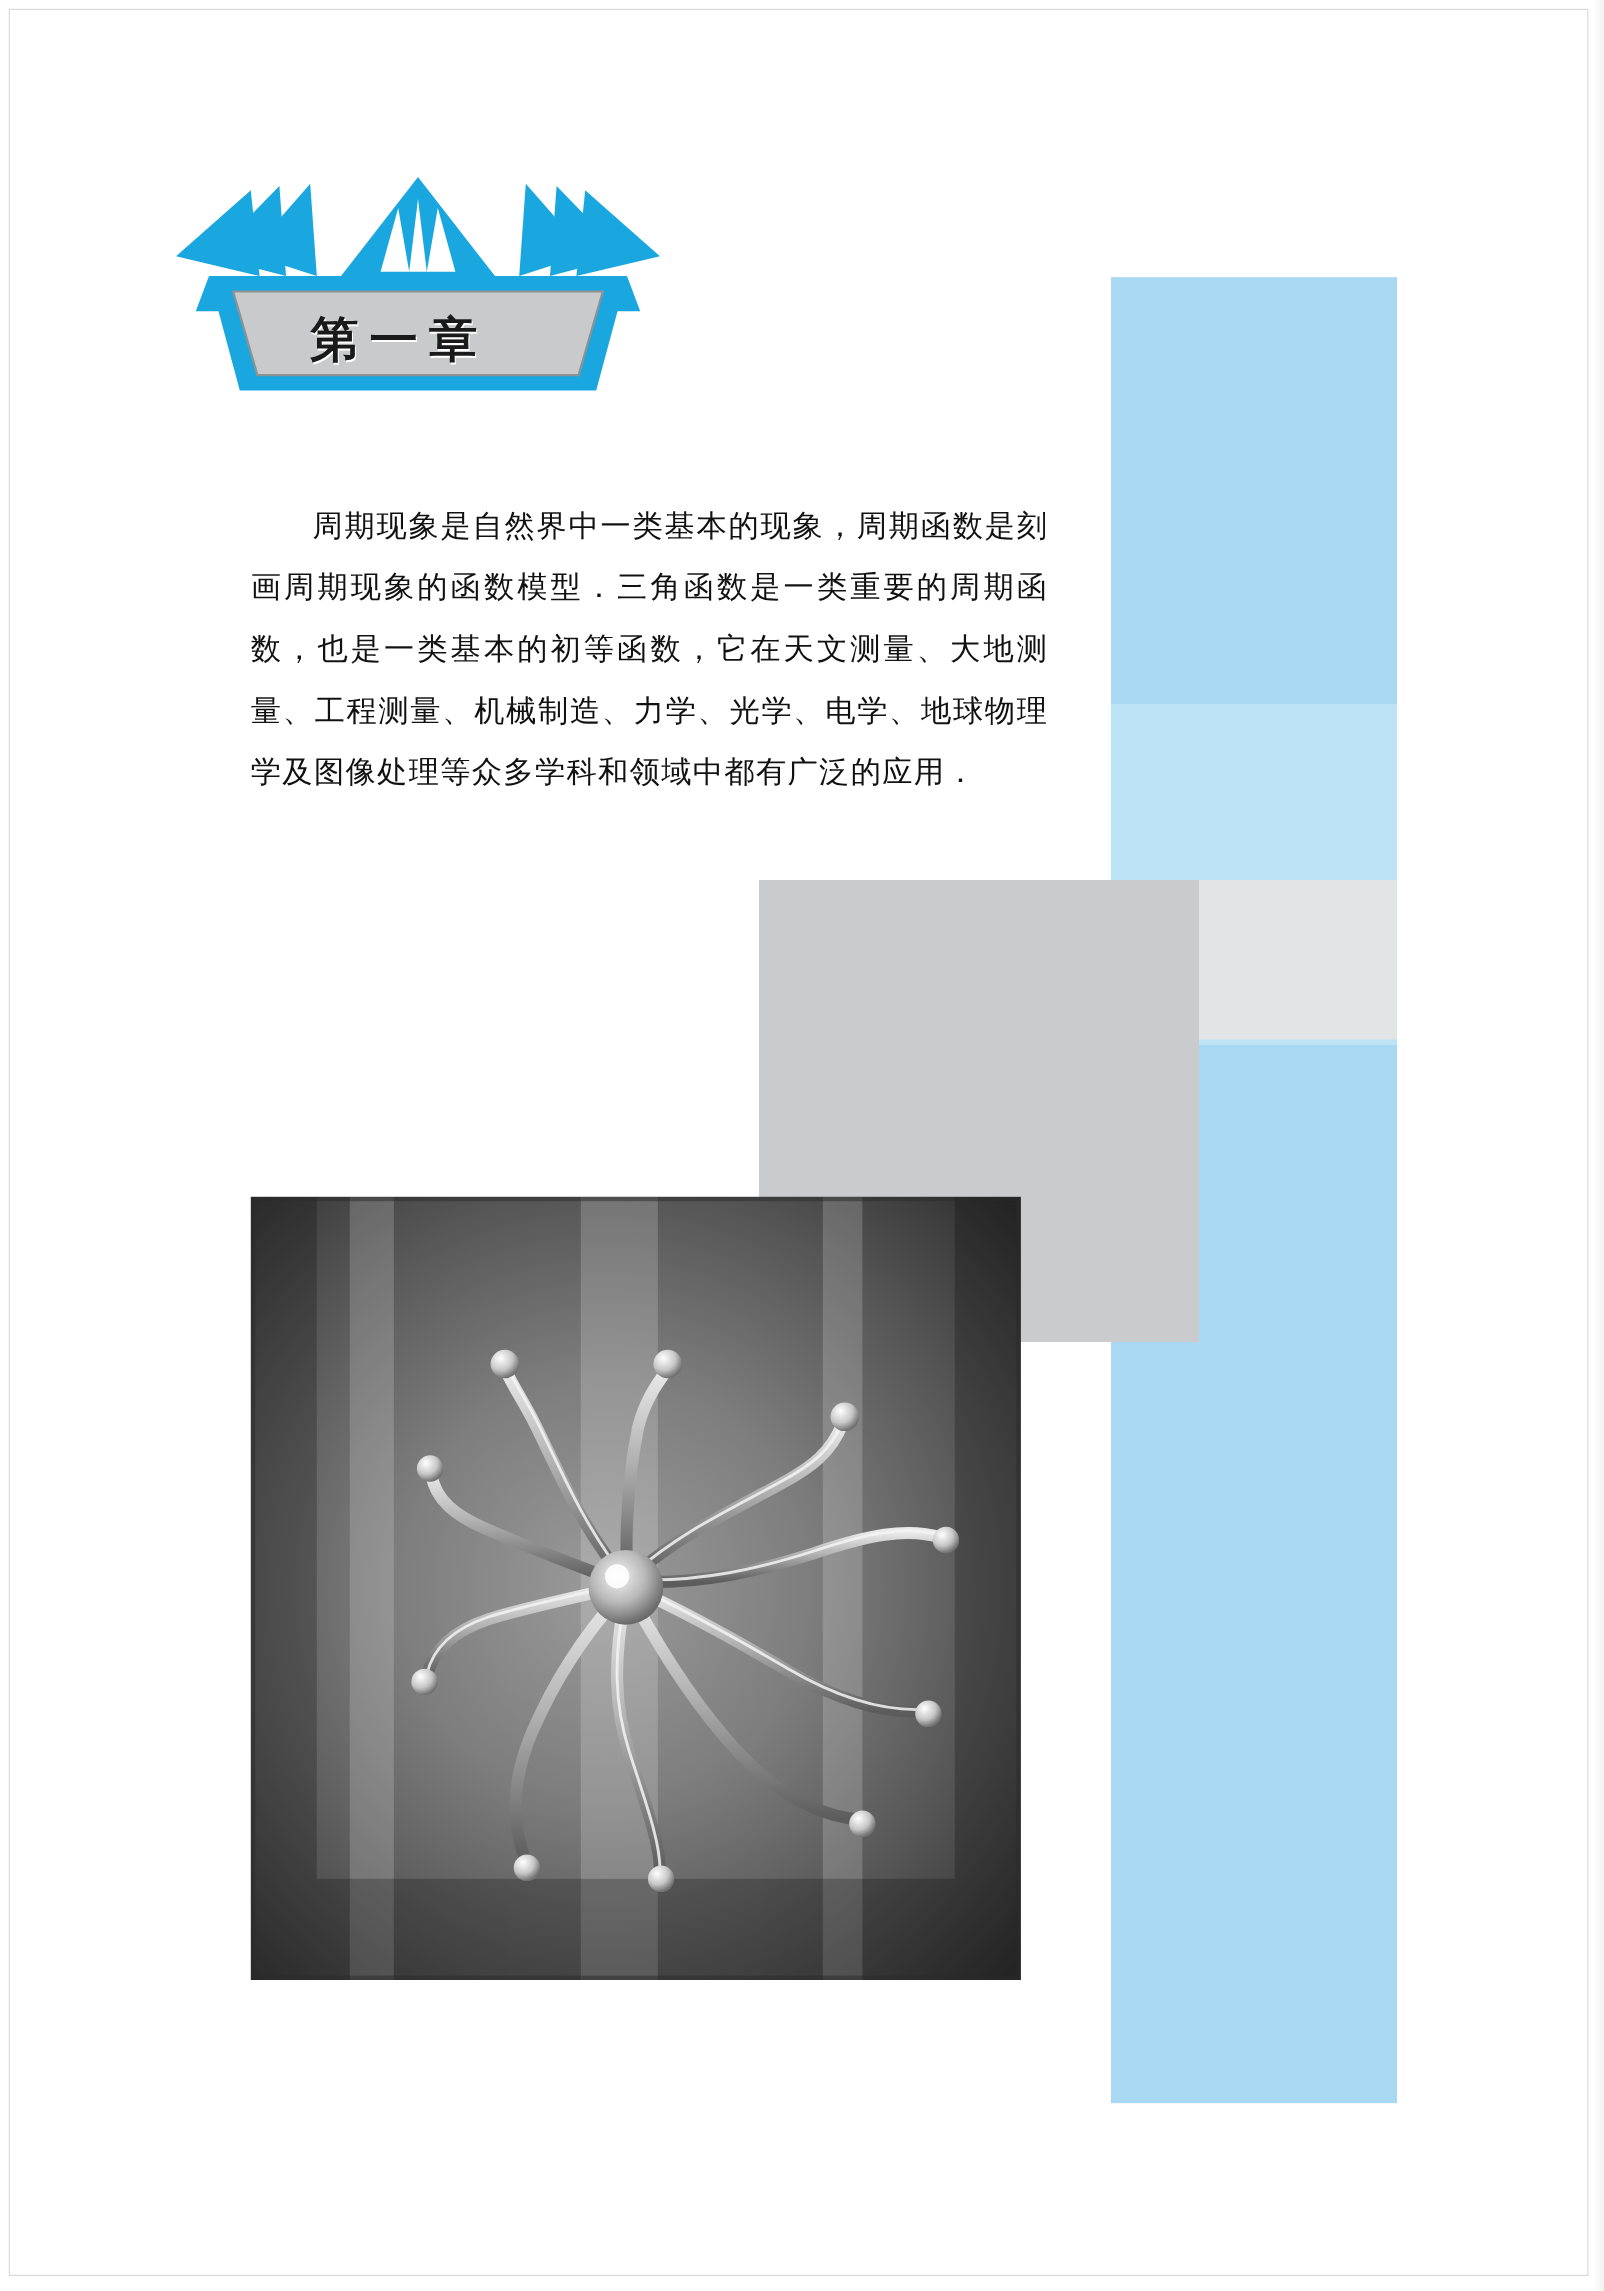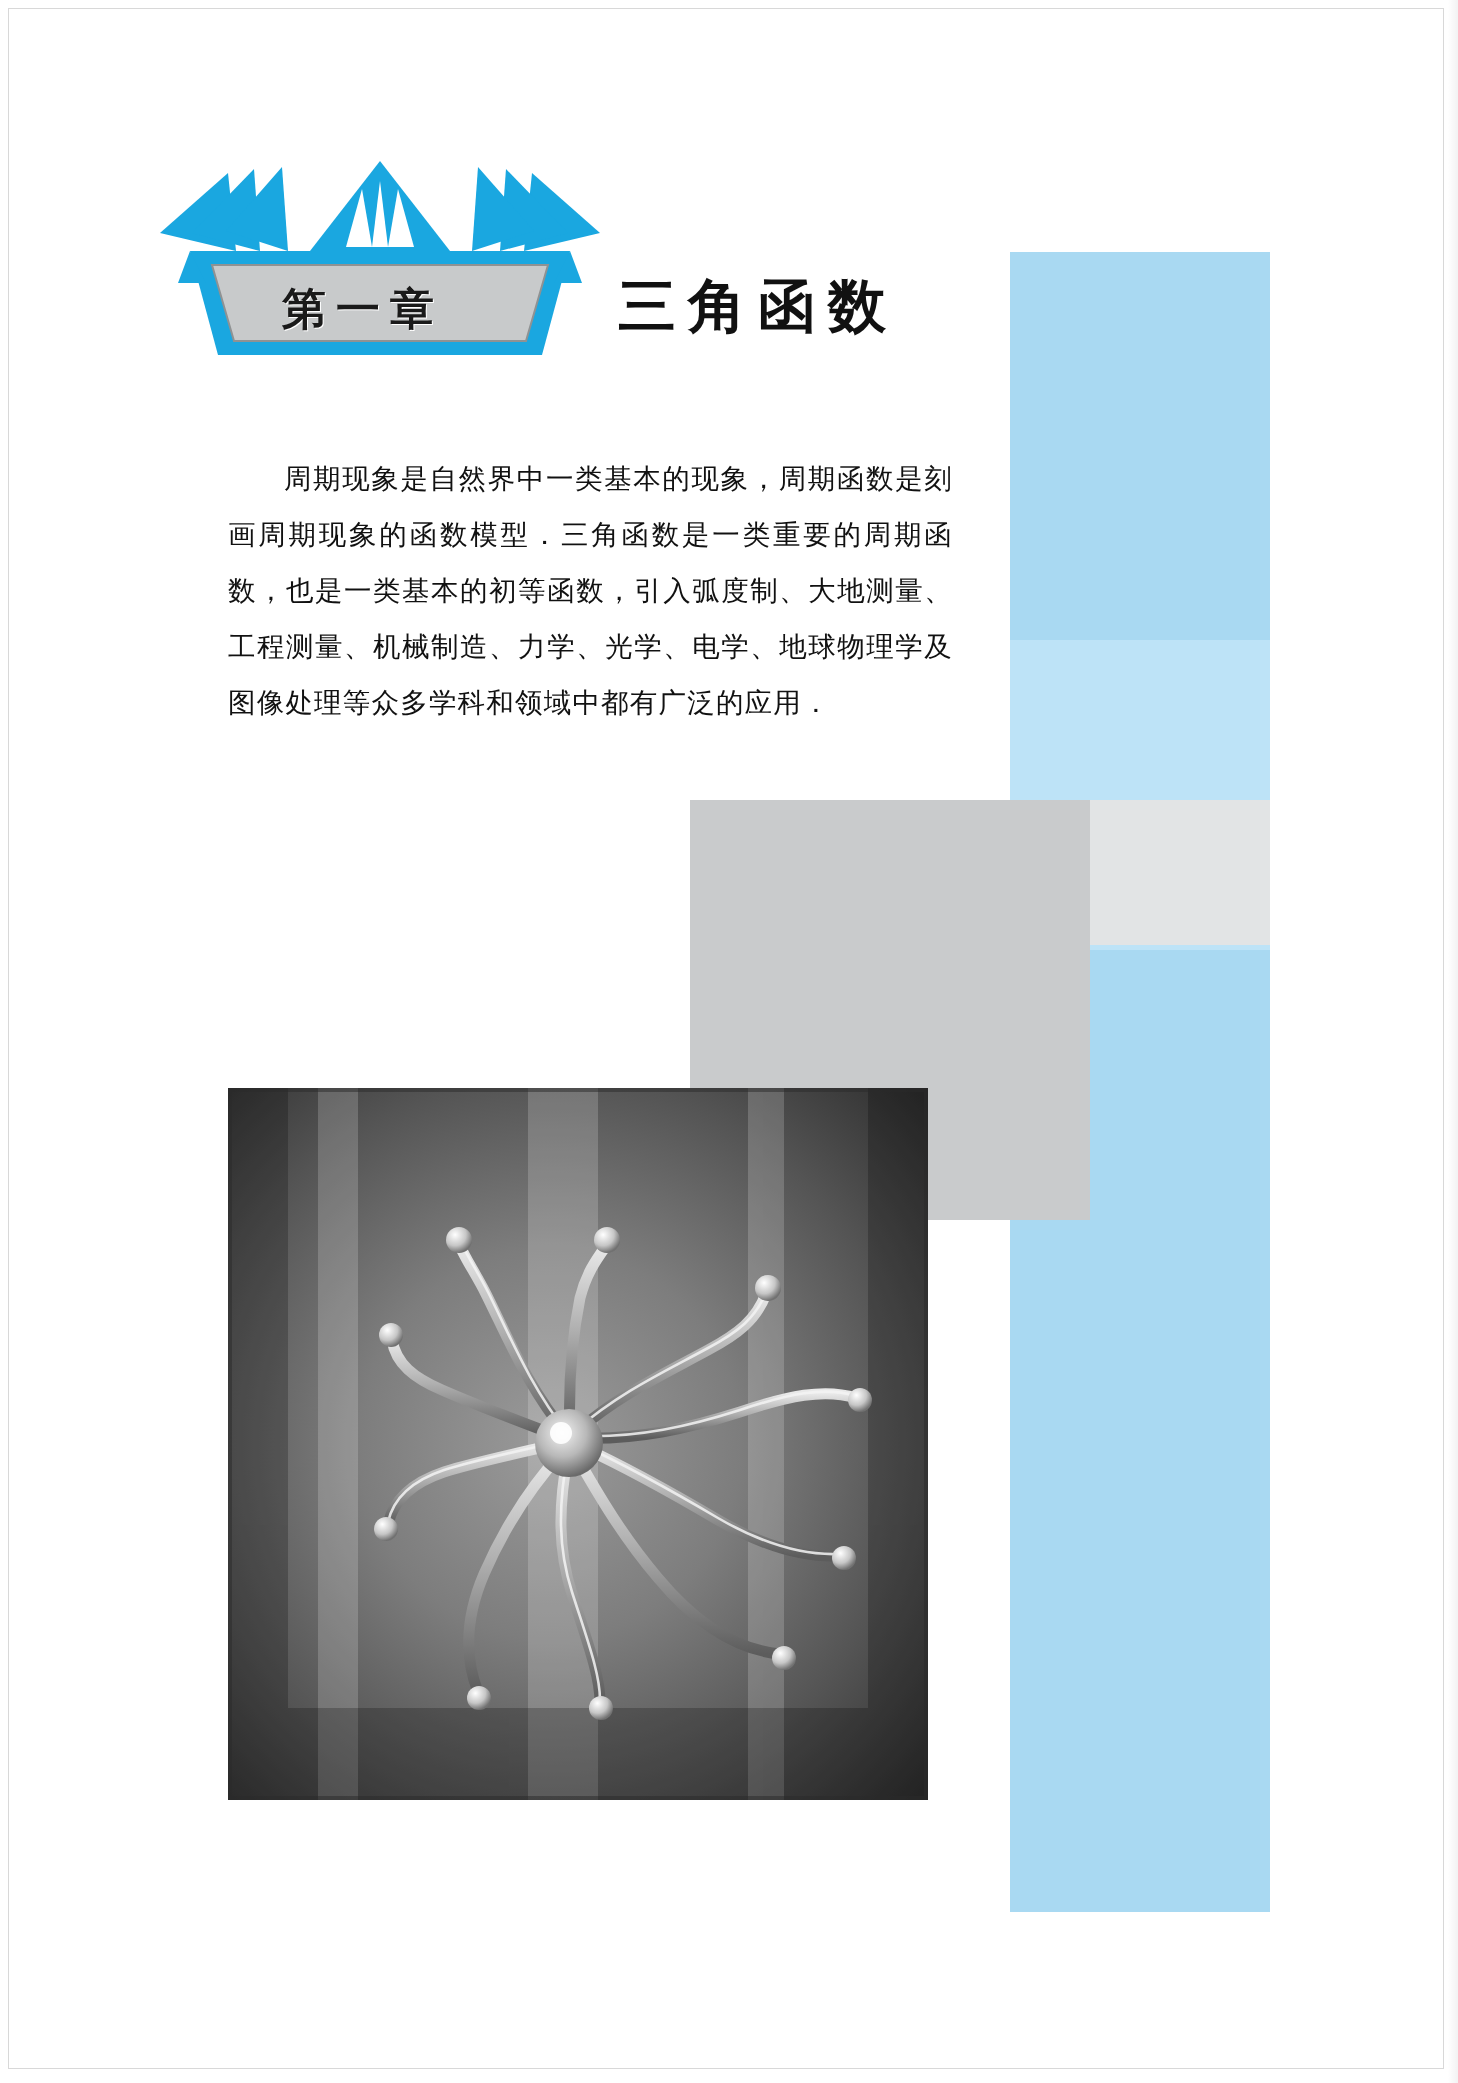--- a/index.html
+++ b/index.html
@@ -187,24 +187,23 @@
 
       <path d="M62 110 L398 110 L376 186 L84 186 Z" fill="#c8cacb" stroke="#8f9293" stroke-width="2"></path>
 
       <path d="M40 96 L28 128 L56 128 Z" fill="#1aa7e0"></path>
       <path d="M420 96 L432 128 L404 128 Z" fill="#1aa7e0"></path>
     </svg>
   </div>
 
   <div id="chapter-label">第一章</div>
 
-  <div id="chapter-title">三角函数</div>
 
   <div id="body-text">
-    <p class="para">周期现象是自然界中一类基本的现象，周期函数是刻画周期现象的函数模型．三角函数是一类重要的周期函数，也是一类基本的初等函数，引入弧度制、大地测量、工程测量、机械制造、力学、光学、电学、地球物理学及图像处理等众多学科和领域中都有广泛的应用．</p>
+    <p class="para">周期现象是自然界中一类基本的现象，周期函数是刻画周期现象的函数模型．三角函数是一类重要的周期函数，也是一类基本的初等函数，它在天文测量、大地测量、工程测量、机械制造、力学、光学、电学、地球物理学及图像处理等众多学科和领域中都有广泛的应用．</p>
   </div>
 
   <div id="photo">
     <svg width="700" height="712" viewBox="0 0 700 712" xmlns="http://www.w3.org/2000/svg">
       <defs>
         <radialGradient id="bg" cx="46%" cy="50%" r="72%">
           <stop offset="0%" stop-color="#9a9a9a"></stop>
           <stop offset="38%" stop-color="#7d7d7d"></stop>
           <stop offset="72%" stop-color="#545454"></stop>
           <stop offset="100%" stop-color="#2f2f2f"></stop>

